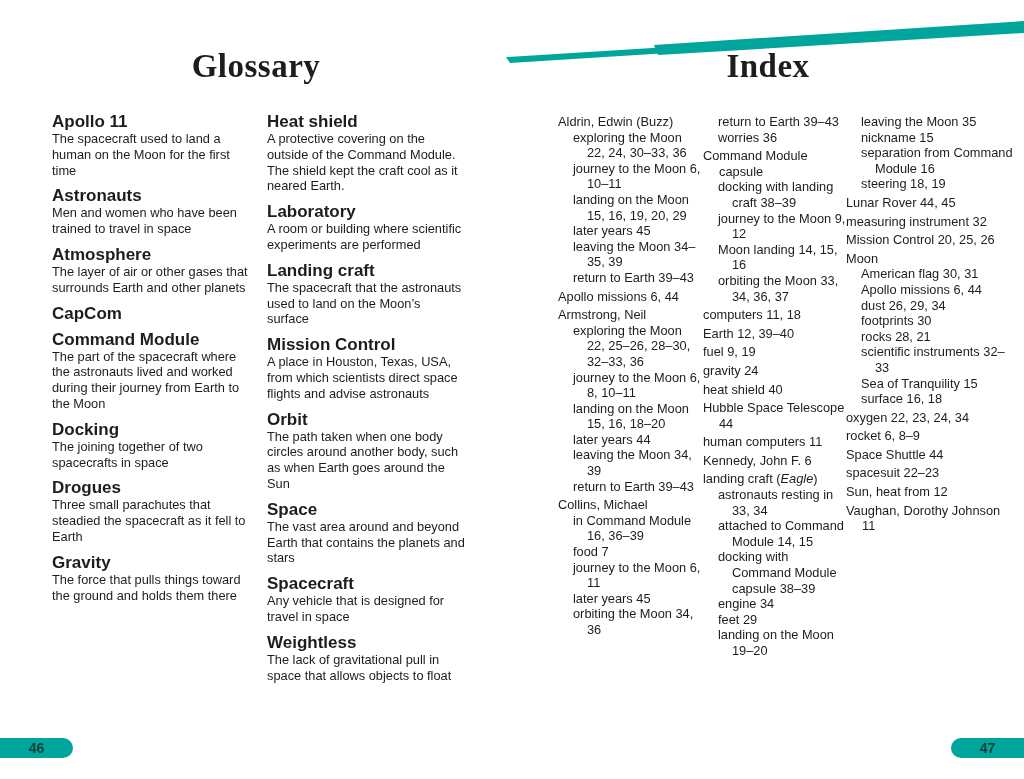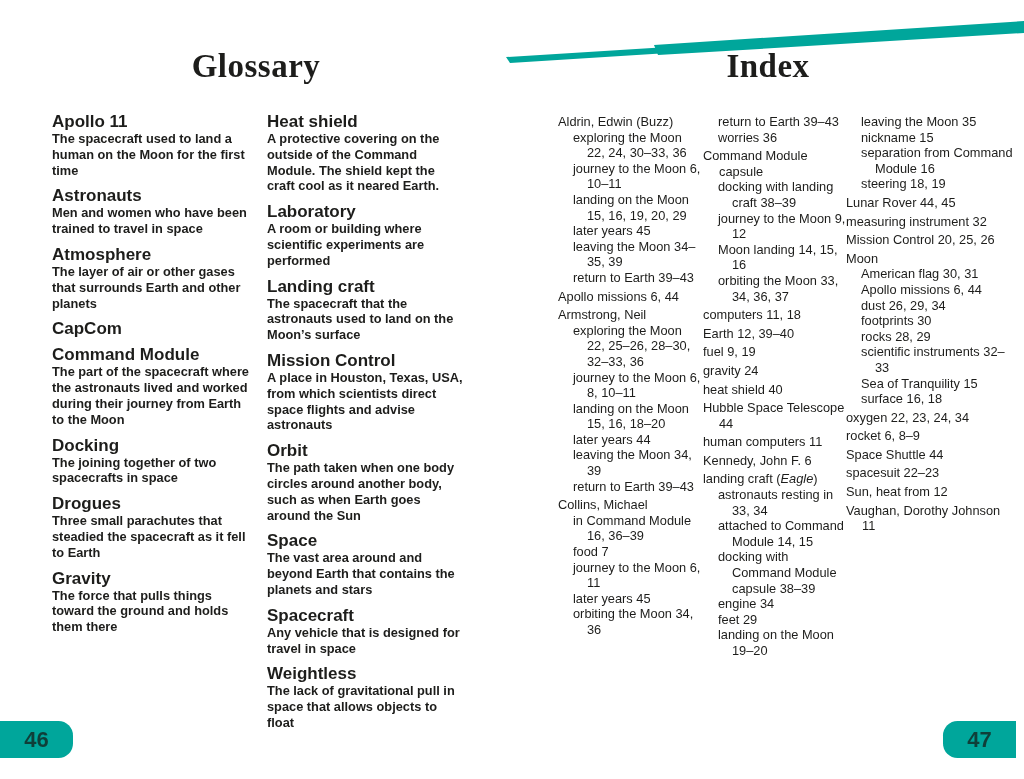--- a/index.html
+++ b/index.html
@@ -20,42 +20,42 @@
     position:absolute; top:48px; left:0; width:100%;
     text-align:center; font-family:"Liberation Serif", serif;
     font-weight:700; font-size:33px; letter-spacing:0.5px; color:var(--text);
   }
 
   
   .g-cols { position:absolute; left:52px; top:114px; display:flex; gap:17px; }
   .g-col { width:198px; }
   .g-entry { margin-bottom:10px; }
   .g-term { font-weight:700; font-size:17px; line-height:16px; margin-bottom:1px; }
-  .g-def  { font-size:12.8px; line-height:15.8px;font-weight:bold; }
+  .g-def  { font-size:12.8px; line-height:15.8px; }
 
   
   .i-cols { position:absolute; left:46px; top:114px; display:flex; }
   .i-col  { font-size:12.8px; line-height:15.6px; }
   .i-col1 { width:145px; }
   .i-col2 { width:143px; }
   .i-col3 { width:168px; }
   .i-entry.lvl0 { padding-left:16px; text-indent:-16px; margin-top:3px; }
   .i-entry.lvl1 { padding-left:29px; text-indent:-14px; }
   .i-col > .i-entry:first-child { margin-top:0; }
   .i-entry em { font-style:italic; }
 
   
   .page-tab {
-    position:absolute; bottom:21px; width:73px; height:37px;
+    position:absolute; bottom:21px; width:73px; height:20px;
     background:var(--accent); color:var(--tab-text);
     display:flex; align-items:center; justify-content:center;
-    font-weight:700; font-size:22px;
+    font-weight:700; font-size:14px;
   }
   .tab-left  { left:0;  border-radius:0 14.5px 14.5px 0; }
-  .tab-right { right:8px; border-radius:14.5px 0 0 14.5px; }
+  .tab-right { right:0; border-radius:14.5px 0 0 14.5px; }
 </style>
 </head>
 <body>
 
 <div class="spread">
 
   <svg class="swoosh" viewBox="0 0 1024 70" width="1024" height="70" aria-hidden="true">
     <polygon points="506,57 700,45 700,51 510,63"></polygon>
     <polygon points="654,45 1024,21 1024,33 658,55"></polygon>
   </svg>
@@ -192,21 +192,21 @@
           <div class="i-entry lvl1">separation from Command Module 16</div>
           <div class="i-entry lvl1">steering 18, 19</div>
           <div class="i-entry lvl0">Lunar Rover 44, 45</div>
           <div class="i-entry lvl0">measuring instrument 32</div>
           <div class="i-entry lvl0">Mission Control 20, 25, 26</div>
           <div class="i-entry lvl0">Moon</div>
           <div class="i-entry lvl1">American flag 30, 31</div>
           <div class="i-entry lvl1">Apollo missions 6, 44</div>
           <div class="i-entry lvl1">dust 26, 29, 34</div>
           <div class="i-entry lvl1">footprints 30</div>
-          <div class="i-entry lvl1">rocks 28, 29</div>
+          <div class="i-entry lvl1">rocks 28, 21</div>
           <div class="i-entry lvl1">scientific instruments 32–33</div>
           <div class="i-entry lvl1">Sea of Tranquility 15</div>
           <div class="i-entry lvl1">surface 16, 18</div>
           <div class="i-entry lvl0">oxygen 22, 23, 24, 34</div>
           <div class="i-entry lvl0">rocket 6, 8–9</div>
           <div class="i-entry lvl0">Space Shuttle 44</div>
           <div class="i-entry lvl0">spacesuit 22–23</div>
           <div class="i-entry lvl0">Sun, heat from 12</div>
           <div class="i-entry lvl0">Vaughan, Dorothy Johnson 11</div>
         </div>

